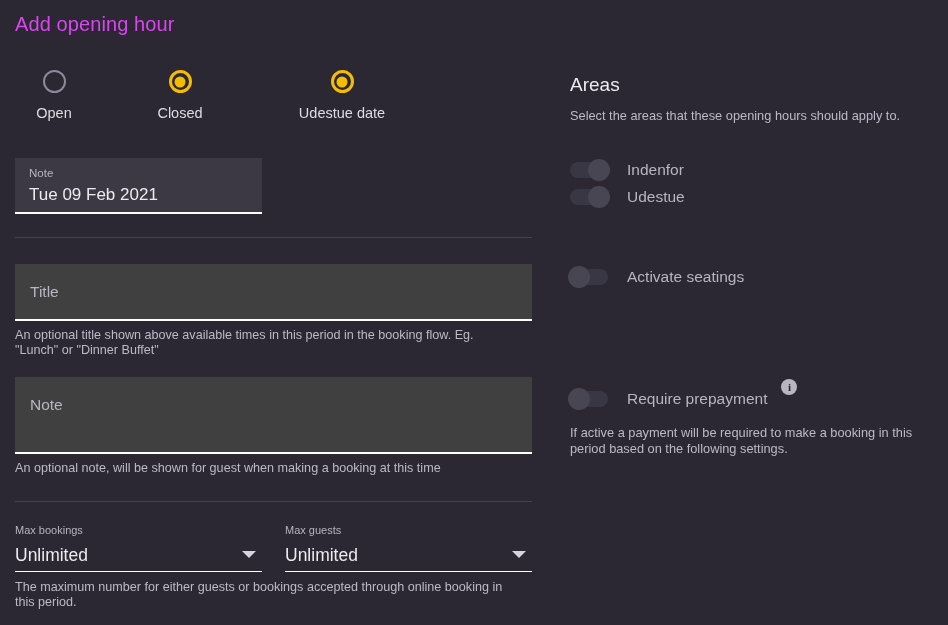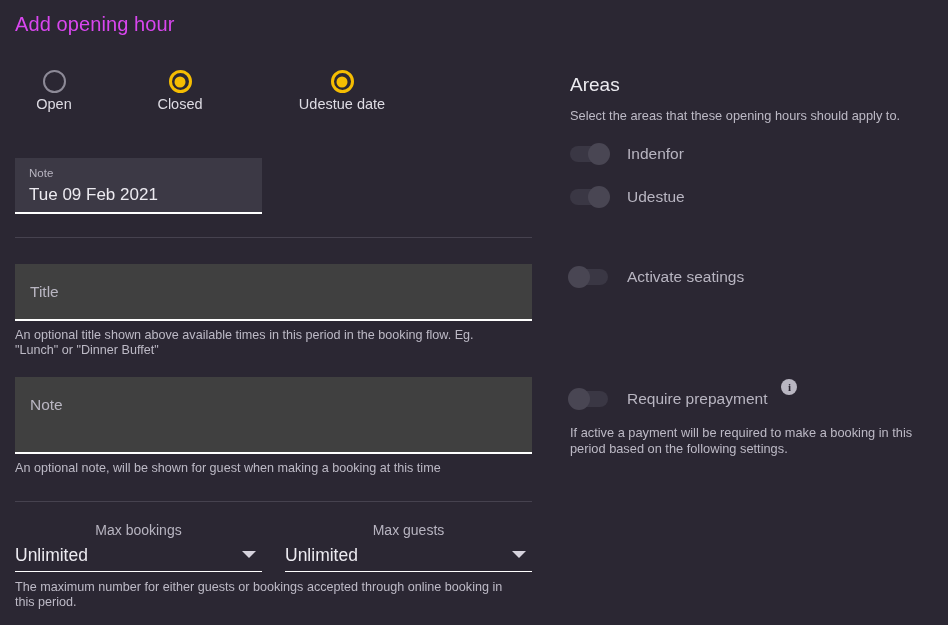--- a/index.html
+++ b/index.html
@@ -85,21 +85,21 @@
     position: absolute;
     left: 50%;
     top: 50%;
     transform: translate(-50%, -50%);
     width: 11px;
     height: 11px;
     border-radius: 50%;
     background: #f5bd02;
   }
   .radio-label {
-    margin-top: 2px;
+    margin-top: 11px;
     font-size: 14.5px;
     color: #dedce4;
     white-space: nowrap;
     line-height: 18px;
   }
 
   
   .date-field {
     position: absolute;
     left: 15px;
@@ -169,25 +169,24 @@
   
   .select-group {
     position: absolute;
     top: 523px;
     cursor: pointer;
   }
   .select-group.bookings { left: 15px; width: 247px; }
   .select-group.guests   { left: 285px; width: 247px; }
 
   .select-caption {
-    font-size: 14px;
+    font-size: 11px;
     color: #b7b4c0;
     line-height: 15px;
     margin-bottom: 4px;
-    text-align: center;
   }
   .select-control {
     position: relative;
     height: 30px;
     border-bottom: 1px solid #ffffff;
   }
   .select-value {
     font-size: 17.5px;
     color: #eceaf0;
     line-height: 26px;
@@ -288,21 +287,21 @@
   .toggle-desc {
     position: absolute;
     left: 22px;
     width: 352px;
     font-size: 12.8px;
     color: #bdbac6;
     line-height: 16px;
   }
 
   
-  #row-indenfor  { top: 141px; }
+  #row-indenfor  { top: 157px; }
   #row-udestue   { top: 184px; }
   #row-seatings  { top: 264px; }
   #desc-seatings { top: 302px; }
   #row-prepay    { top: 386px; }
   #desc-prepay   { top: 425px; }
 
   
   #div-l1 { top: 237px; }
   #div-l2 { top: 501px; }
 </style>

